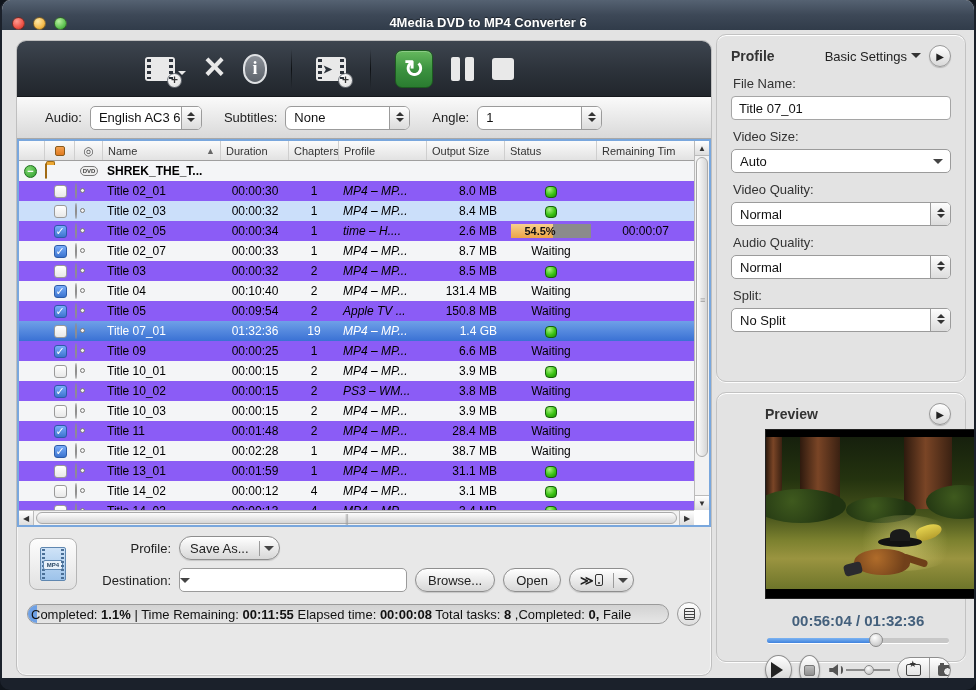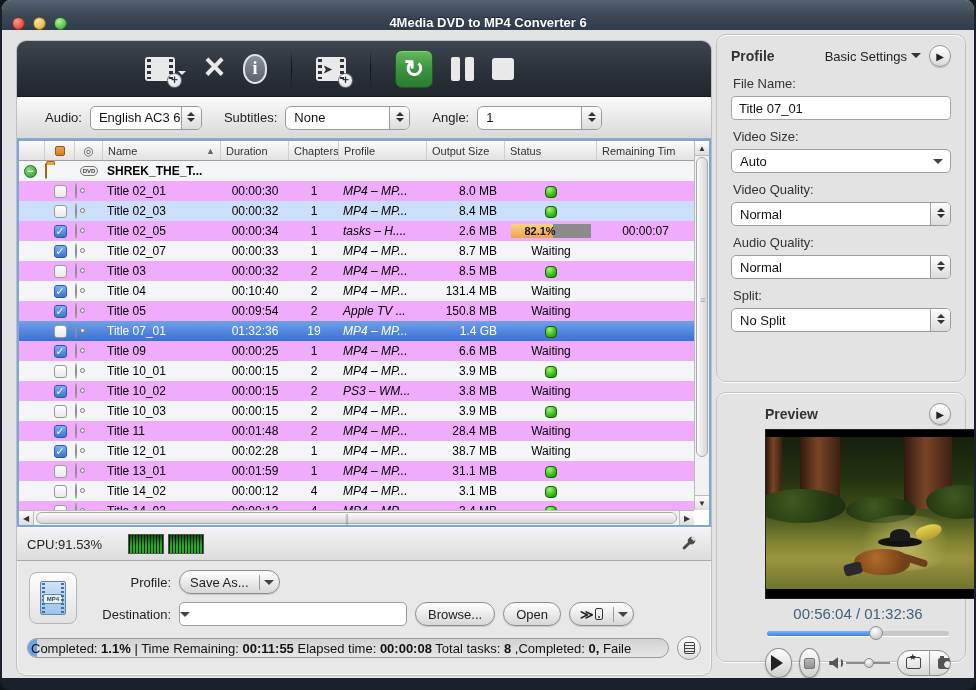--- a/index.html
+++ b/index.html
@@ -57,21 +57,21 @@
   .table-zone{height:388px;position:relative;background:#fff;border:2px solid #79a7dd;border-left-width:2px;}
   .thead{height:20px;display:grid;grid-template-columns:26px 30px 28px 118px 68px 50px 88px 78px 92px 1fr;
     background:linear-gradient(180deg,#fbfbfb,#e2e2e2);border-bottom:1px solid #9f9f9f;font-size:11px;color:#333;
     padding-right:15px;}
   .thead>div{display:flex;align-items:center;padding:0 5px;border-right:1px solid #cfcfcf;overflow:hidden;white-space:nowrap;}
   .hdr-check-icon{width:10px;height:10px;background:linear-gradient(180deg,#f2a050,#e07a1f);border:1px solid #8a5a1a;border-radius:2px;margin:0 auto;}
   .hdr-disc-icon{font-size:12px;color:#555;margin:0 auto;}
   .sort-asc{margin-left:auto;color:#666;font-size:9px;}
   .tbody{position:absolute;top:20px;left:0;right:15px;bottom:15px;overflow:hidden;background:#fff;}
   .trow{height:20px;display:grid;grid-template-columns:26px 30px 28px 118px 68px 50px 88px 78px 92px 1fr;
-    align-items:center;font-size:12px;color:#000;background:#f0abfc;}
+    align-items:center;font-size:12px;color:#000;background:#8b5cf6;}
   .trow:nth-child(odd){background:#f4f5f7;}
   .trow.soft{background:#cbdffa;}
   .trow.selected{background:linear-gradient(180deg,#6fa0e8,#3a71d4);color:#fff;}
   .c-name{padding-left:4px;white-space:nowrap;overflow:hidden;}
   .c-dur,.c-chap,.c-status,.c-rem{text-align:center;}
   .c-prof{padding-left:4px;white-space:nowrap;overflow:hidden;font-style:italic;}
   .c-size{text-align:right;padding-right:8px;}
   .folder-name{font-weight:bold;}
   .cb{width:13px;height:13px;border:1px solid #9a9a9a;border-radius:3px;background:linear-gradient(180deg,#fff,#e8e8e8);
     margin:0 auto;display:flex;align-items:center;justify-content:center;font-size:11px;color:#fff;line-height:11px;}
@@ -174,21 +174,21 @@
   .glow{position:absolute;left:84px;top:78px;width:110px;height:56px;border-radius:50%;
     background:radial-gradient(circle,rgba(233,221,130,.55),rgba(233,221,130,0) 70%);}
   .broom{position:absolute;left:150px;top:88px;width:26px;height:14px;background:linear-gradient(180deg,#e5d34f,#b7a02e);
     border-radius:40% 60% 60% 40%;transform:rotate(-18deg);}
   .cat-body{position:absolute;left:88px;top:112px;width:56px;height:26px;border-radius:50% 45% 45% 50%;
     background:radial-gradient(circle at 40% 35%,#b06c2a,#71401a 75%);}
   .cat-hat{position:absolute;left:112px;top:100px;width:44px;height:10px;border-radius:50%;background:#121212;}
   .cat-hat-top{position:absolute;left:124px;top:92px;width:20px;height:12px;border-radius:50% 50% 0 0;background:#1a1a1a;}
   .cat-boot{position:absolute;left:78px;top:126px;width:18px;height:12px;border-radius:4px;background:#2a2a2e;transform:rotate(-14deg);}
   .cat-tail{position:absolute;left:136px;top:120px;width:26px;height:7px;border-radius:4px;background:#6e3f18;transform:rotate(18deg);}
-  .ptime{text-align:center;font-size:15px;color:#44607c;margin-top:6px;}
+  .ptime{text-align:center;font-size:15px;color:#44607c;margin-top:13px;font-weight:bold;}
   .seek{position:relative;height:14px;margin:4px 2px 2px 2px;}
   .seek .track{position:absolute;left:0;right:0;top:5px;height:5px;border-radius:3px;background:#c7c7c7;box-shadow:0 1px 0 #fff;}
   .seek .fill{position:absolute;left:0;top:5px;height:5px;border-radius:3px;background:linear-gradient(180deg,#7db4f2,#3f82dd);}
   .seek .knob{position:absolute;top:0;width:14px;height:14px;border-radius:50%;background:radial-gradient(circle at 40% 30%,#fff,#b9b9b9);border:1px solid #8a8a8a;margin-left:-7px;}
   .pcontrols{display:flex;align-items:center;margin-top:8px;gap:7px;}
   .circle-btn{width:30px;height:30px;border-radius:50%;background:linear-gradient(180deg,#fff,#cfcfcf);border:1px solid #8e8e8e;
     display:flex;align-items:center;justify-content:center;box-shadow:0 1px 2px rgba(0,0,0,.25);}
   .play-glyph{width:0;height:0;border:8px solid transparent;border-left:12px solid #222;margin-left:5px;}
   .stop-glyph{width:11px;height:11px;border-radius:2px;background:linear-gradient(180deg,#bbb,#8f8f8f);border:1px solid #777;}
   .spk{position:relative;width:14px;height:12px;margin-left:2px;}
@@ -354,23 +354,23 @@
   </div>
           <div class="trow">
     <span></span>
     <span>
               <span class="cb checked">✓</span>
             </span>
     <span><span class="disc"></span></span>
     <span class="c-name">Title 02_05</span>
     <span class="c-dur">00:00:34</span>
     <span class="c-chap">1</span>
-    <span class="c-prof">tasks – H....</span>
+    <span class="c-prof">time – H....</span>
     <span class="c-size">2.6 MB</span>
-    <span class="c-status"><span class="pbar"><span class="pfill" style="width:52.5%"></span><span class="ptext">82.1%</span></span></span>
+    <span class="c-status"><span class="pbar"><span class="pfill" style="width:52.5%"></span><span class="ptext">54.5%</span></span></span>
     <span class="c-rem">00:00:07</span>
   </div>
           <div class="trow">
     <span></span>
     <span>
               <span class="cb checked">✓</span>
             </span>
     <span><span class="disc"></span></span>
     <span class="c-name">Title 02_07</span>
     <span class="c-dur">00:00:33</span>
@@ -568,36 +568,20 @@
         <div class="vthumb"></div>
         <div class="arr down">▼</div>
       </div>
       <div class="hscroll">
         <div class="arr">◀</div>
         <div class="hthumb"></div>
         <div class="arr right">▶</div>
       </div>
     </div>
 
-    <div class="cpubar">
-      <span>CPU:91.53%</span>
-      <span class="meters">
-        <span class="meter"></span>
-        <span class="meter"></span>
-      </span>
-      <span class="wrench-btn">
-        <svg width="20" height="20" viewBox="0 0 20 20">
-          <g fill="#4a4a4a" transform="rotate(45 10 10)">
-            <rect x="8.6" y="7" width="3" height="10" rx="1.4"></rect>
-            <circle cx="10.1" cy="5.2" r="3.6"></circle>
-            <rect x="8" y="0.5" width="4.2" height="3.4" fill="#dcdcdc"></rect>
-          </g>
-        </svg>
-      </span>
-    </div>
 
     <div class="outpanel">
       <span class="src-icon">
         <span class="mp4-film">
             <span class="mp4-label">MP4</span>
           </span>
       </span>
       <div class="outrows">
         <div class="outrow">
           <span class="lbl">Profile:</span>

